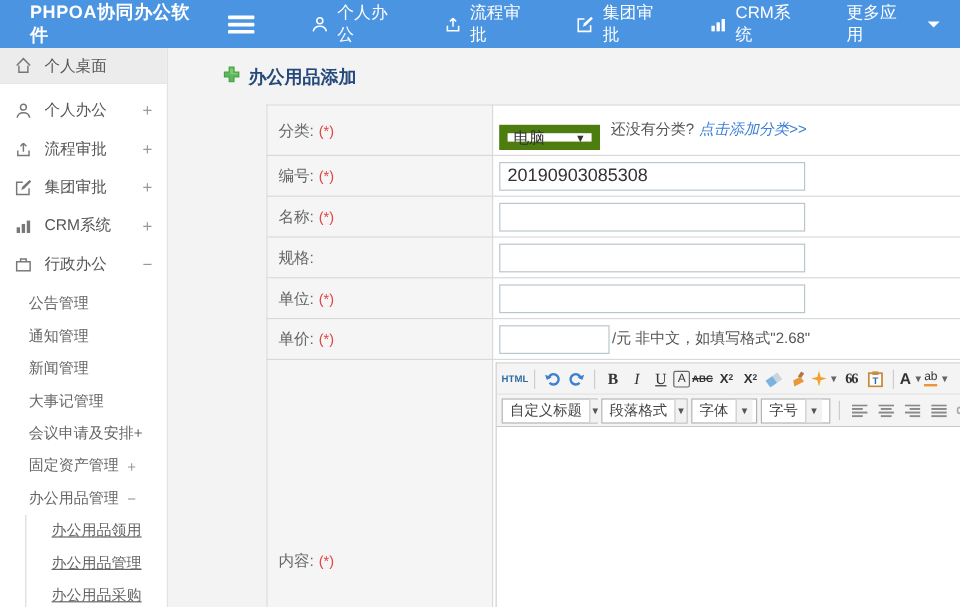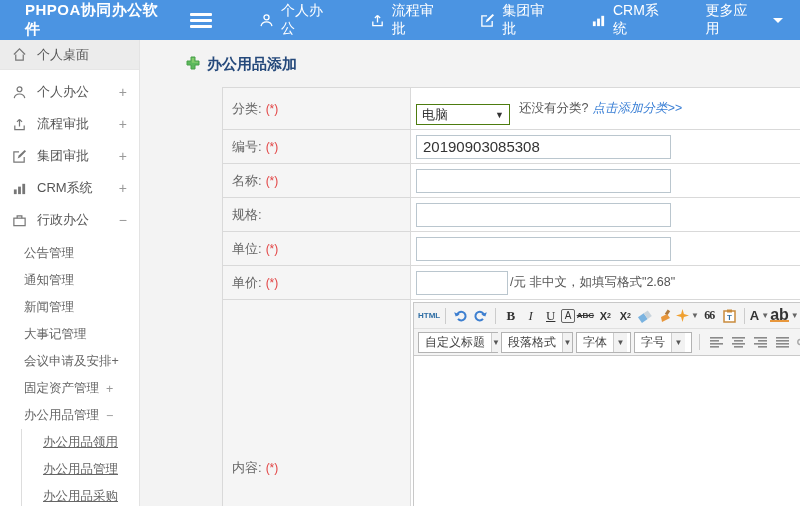--- a/index.html
+++ b/index.html
@@ -34,21 +34,21 @@
   .page-title { display:flex; align-items:center; gap:7px; margin:15px 0 0 45px; }
   .page-title h2 { font-size:15px; font-weight:bold; color:#25497b; }
 
   table.form { border-collapse:collapse; margin:13px 0 0 81px; width:600px; table-layout:fixed; background:#fff; }
   table.form td { border:1px solid #d9d9d9; }
   td.lbl { width:188px; background:#f5f5f5; font-size:13px; color:#666; padding-left:9px; height:34px; }
   td.lbl .req { color:#e24444; margin-left:4px; font-size:12px; }
   td.val { background:#fff; padding:4px 0 4px 5px; font-size:12.5px; color:#555; }
   .val-flex { display:flex; align-items:center; }
 
-  .fake-select { width:94px; height:21px; border:1px solid #4d7c0f; background:#fff; display:flex; align-items:center; justify-content:space-between; padding:0 5px; font-size:13px; color:#333; cursor:pointer;margin-top:12px; }
+  .fake-select { width:84px; height:21px; border:7px solid #4d7c0f; background:#fff; display:flex; align-items:center; justify-content:space-between; padding:0 5px; font-size:13px; color:#333; cursor:pointer;margin-top:12px; }
   .fake-select .arrow { font-size:9px; color:#333; }
   .hint { margin-left:9px; color:#555; }
   a.add-link { color:#3a7fd5; text-decoration:none; margin-left:4px; cursor:pointer;font-style:italic; }
 
   input.txt { width:255px; height:24px; border:1px solid #bac6ce; padding:0 6px; font-size:15px; color:#333; font-family:"Liberation Sans",sans-serif; outline:none; }
   input.txt.short { width:92px; font-size:13px; }
   .suffix { margin-left:2px; color:#555; font-size:12.5px; }
 
   
   td.val.editor-cell { padding:2px; vertical-align:top; }
@@ -62,21 +62,21 @@
   .b-bold { font-family:"Liberation Serif",serif; font-weight:bold; font-size:13px; }
   .b-italic { font-family:"Liberation Serif",serif; font-style:italic; font-size:13px; }
   .b-under { font-family:"Liberation Serif",serif; font-size:13px; text-decoration:underline; }
   .b-fontbox { font-size:10px; border:1px solid #666; padding:0 2.5px; line-height:12px; height:14px; min-width:0; }
   .b-strike { font-size:8px; text-decoration:line-through; font-weight:bold; }
   .b-supsub { font-size:11px; font-weight:bold; }
   .b-supsub sup,.b-supsub sub { font-size:7px; }
   .b-quote { font-family:"Liberation Serif",serif; font-weight:bold; font-size:12px; letter-spacing:-1px; }
   .b-acolor { font-size:13px; font-weight:bold; }
   .mini-car { font-size:8px; color:#666; margin-left:2px; }
-  .b-ab { font-size:16px; font-weight:bold; border-bottom:2px solid #e8973c; line-height:11px; }
+  .b-ab { font-size:10px; font-weight:normal; border-bottom:2px solid #e8973c; line-height:11px; }
 
   .tsel { height:21px; border:1px solid #b3b3b3; background:#fff; display:flex; align-items:center; font-size:12px; color:#444; cursor:pointer; }
   .tsel .txt { padding:0 6px; white-space:nowrap; }
   .tsel .arr { width:14px; align-self:stretch; border-left:1px solid #ccc; display:flex; align-items:center; justify-content:center; font-size:8px; color:#555; background:#f2f2f2; }
   .canvas { height:calc(100% - 53px); background:#fff; cursor:text; }
 </style>
 </head>
 <body>
 
 <div class="navbar">

